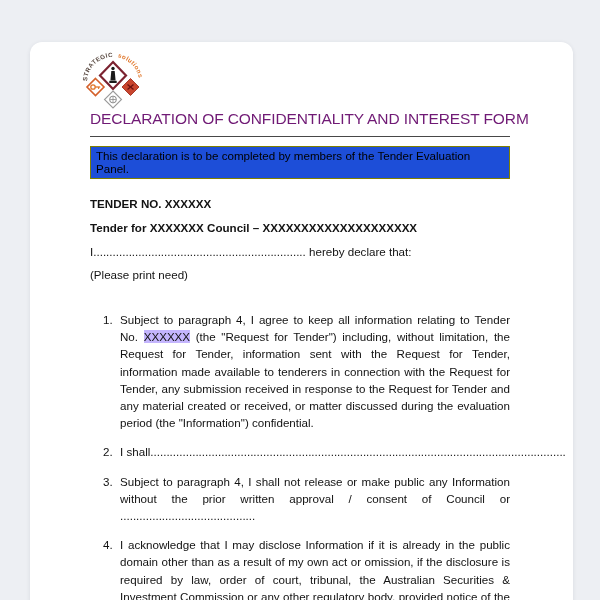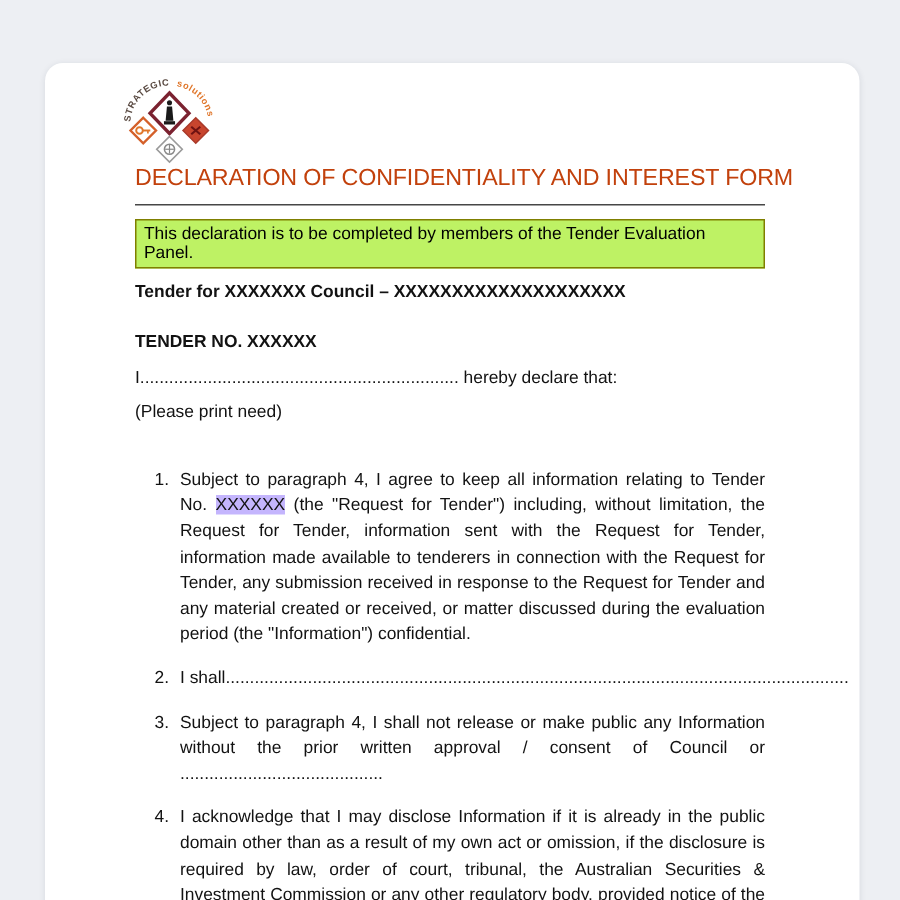--- a/index.html
+++ b/index.html
@@ -29,32 +29,32 @@
     height: 60px;
   }
   .content {
     padding: 10px 63px 0 60px;
     color: #121212;
   }
   .doc-title {
     margin-top: 58px;
     font-size: 15.5px;
     letter-spacing: -0.1px;
-    color: #c2410c;
+    color: #701a75;
     white-space: nowrap;
   }
   .title-rule {
     border: none;
     border-top: 1.4px solid #474747;
     margin: 8px 0 0 0;
   }
   .banner {
     margin-top: 9px;
     width: fit-content;
-    background: #bef264;
+    background: #1d4ed8;
     border: 1px solid #7f7f00;
     padding: 2px 6px 3px 5px;
     font-size: 11.6px;
     color: #000;
   }
   .line {
     font-size: 11.6px;
     line-height: 17px;
   }
   .bold { font-weight: bold; }
@@ -133,22 +133,22 @@
     </g>
   </svg>
 
   <div class="content">
 
     <div class="doc-title">DECLARATION OF CONFIDENTIALITY AND INTEREST FORM</div>
     <hr class="title-rule">
 
     <div class="banner">This declaration is to be completed by members of the Tender Evaluation Panel.</div>
 
+    <div class="line bold mt16">TENDER NO. XXXXXX</div>
     <div class="line bold mt7">Tender for XXXXXXX Council – XXXXXXXXXXXXXXXXXXXX</div>
-    <div class="line bold mt16">TENDER NO. XXXXXX</div>
     <div class="line mt7">I.................................................................. hereby declare that:</div>
     <div class="line mt6">(Please print need)</div>
 
     <div class="list">
 
       <div class="item">
         <span class="num">1.</span>
         <span class="text"><span>Subject to paragraph 4, I agree to keep all information relating to Tender No. </span><span class="highlight">XXXXXX</span><span> (the "Request for Tender") including, without limitation, the Request for Tender, information sent with the Request for Tender, information made available to tenderers in connection with the Request for Tender, any submission received in response to the Request for Tender and any material created or received, or matter discussed during the evaluation period (the "Information") confidential.</span></span>
       </div>
 

